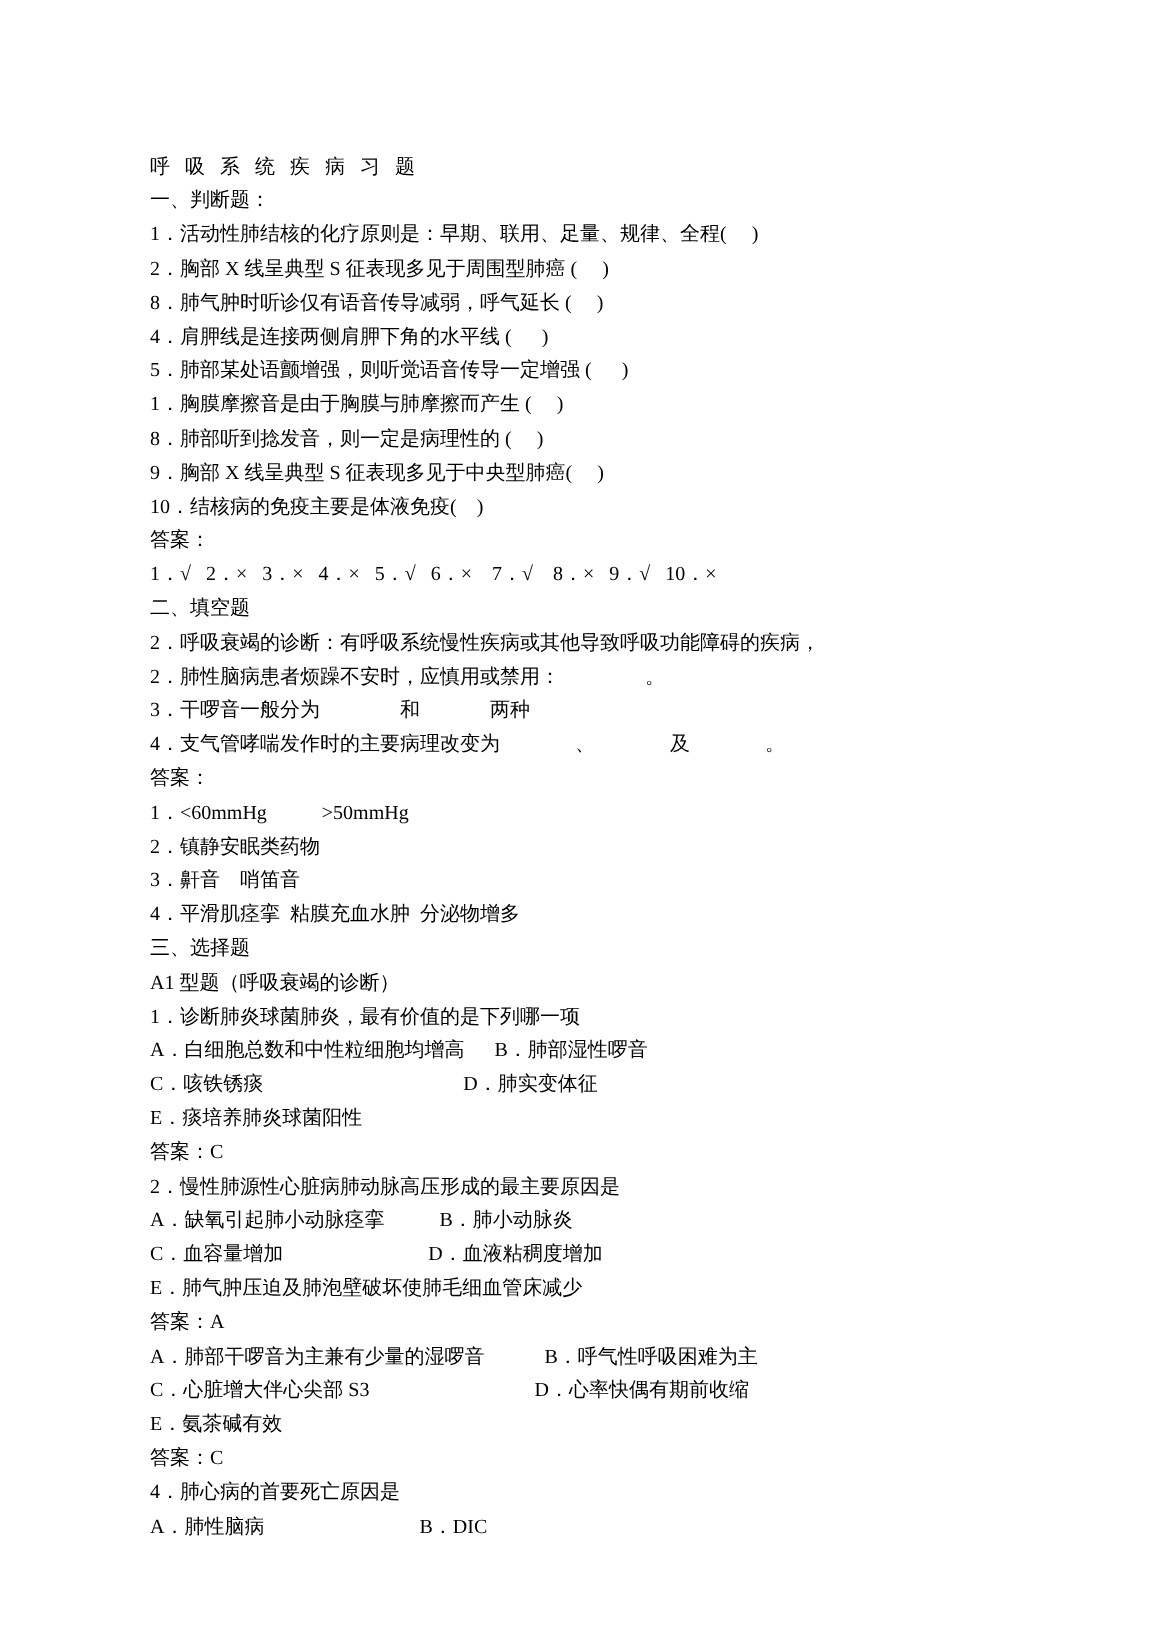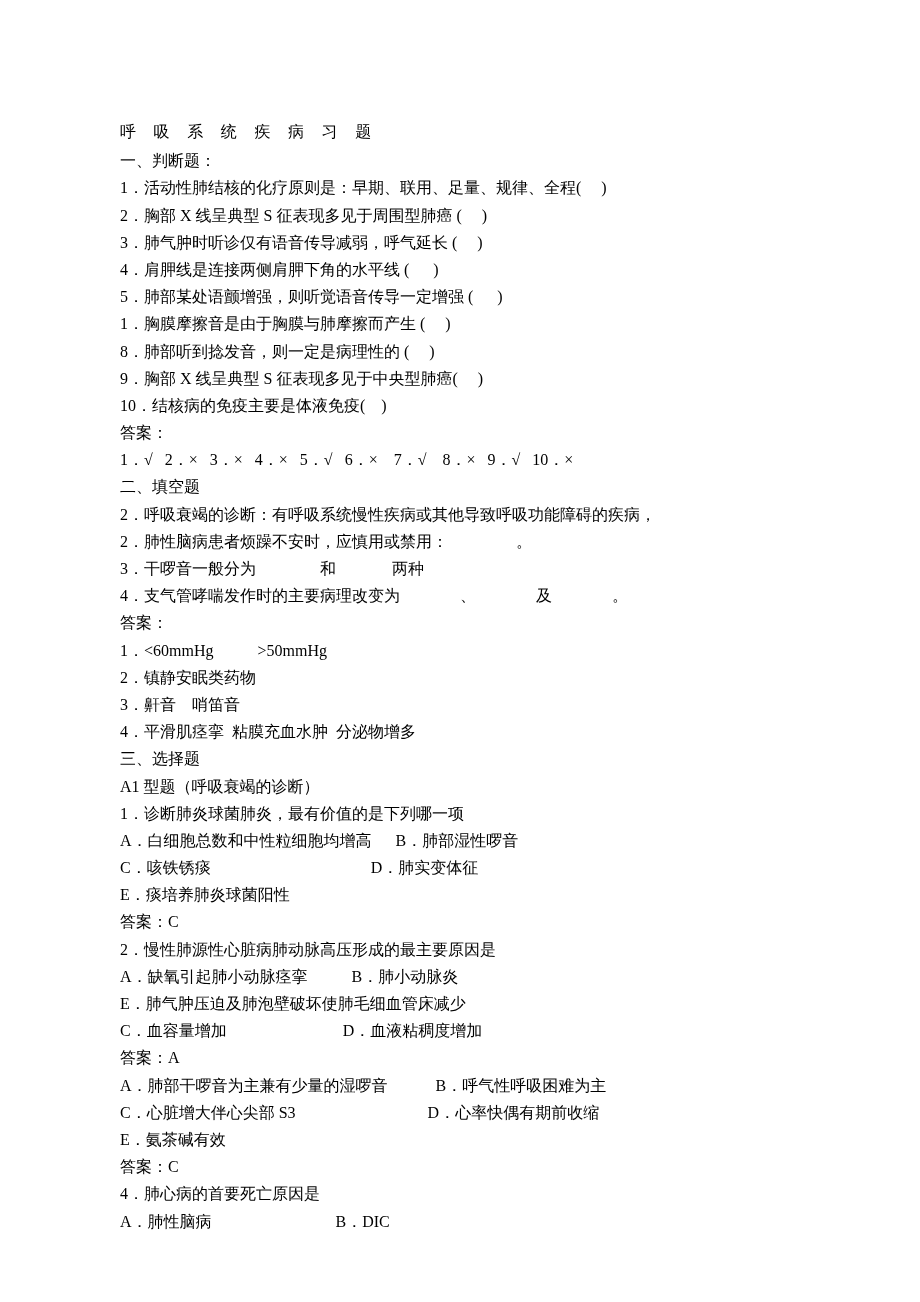--- a/index.html
+++ b/index.html
@@ -12,37 +12,36 @@
     line-height: 1.7;
   }
   .page {
     width: 920px;
     min-height: 1302px;
     padding: 120px 120px 60px 120px;
     box-sizing: border-box;
   }
   .title {
     letter-spacing: 4px;
-    font-family: Liberation Mono, monospace;
   }
   .line {
     white-space: pre-wrap;
   }
 </style>
 </head>
 <body>
 
 <div class="page">
 
   <div class="line title">呼 吸 系 统 疾 病 习 题</div>
 
   <div class="line">一、判断题：</div>
   <div class="line">1．活动性肺结核的化疗原则是：早期、联用、足量、规律、全程(     )</div>
   <div class="line">2．胸部 X 线呈典型 S 征表现多见于周围型肺癌 (     )</div>
-  <div class="line">3．肺气肿时听诊仅有语音传导减弱，呼气延长 (     )</div>
+  <div class="line">8．肺气肿时听诊仅有语音传导减弱，呼气延长 (     )</div>
   <div class="line">4．肩胛线是连接两侧肩胛下角的水平线 (      )</div>
   <div class="line">5．肺部某处语颤增强，则听觉语音传导一定增强 (      )</div>
   <div class="line">1．胸膜摩擦音是由于胸膜与肺摩擦而产生 (     )</div>
   <div class="line">8．肺部听到捻发音，则一定是病理性的 (     )</div>
   <div class="line">9．胸部 X 线呈典型 S 征表现多见于中央型肺癌(     )</div>
   <div class="line">10．结核病的免疫主要是体液免疫(    )</div>
   <div class="line">答案：</div>
   <div class="line">1．√   2．×   3．×   4．×   5．√   6．×    7．√    8．×   9．√   10．×</div>
 
   <div class="line">二、填空题</div>
@@ -60,22 +59,22 @@
   <div class="line">A1 型题（呼吸衰竭的诊断）</div>
 
   <div class="line">1．诊断肺炎球菌肺炎，最有价值的是下列哪一项</div>
   <div class="line">A．白细胞总数和中性粒细胞均增高      B．肺部湿性啰音</div>
   <div class="line">C．咳铁锈痰                                        D．肺实变体征</div>
   <div class="line">E．痰培养肺炎球菌阳性</div>
   <div class="line">答案：C</div>
 
   <div class="line">2．慢性肺源性心脏病肺动脉高压形成的最主要原因是</div>
   <div class="line">A．缺氧引起肺小动脉痉挛           B．肺小动脉炎</div>
+  <div class="line">C．血容量增加                             D．血液粘稠度增加</div>
   <div class="line">E．肺气肿压迫及肺泡壁破坏使肺毛细血管床减少</div>
-  <div class="line">C．血容量增加                             D．血液粘稠度增加</div>
   <div class="line">答案：A</div>
 
   <div class="line">A．肺部干啰音为主兼有少量的湿啰音            B．呼气性呼吸困难为主</div>
   <div class="line">C．心脏增大伴心尖部 S3                                 D．心率快偶有期前收缩</div>
   <div class="line">E．氨茶碱有效</div>
   <div class="line">答案：C</div>
 
   <div class="line">4．肺心病的首要死亡原因是</div>
   <div class="line">A．肺性脑病                               B．DIC</div>
 

